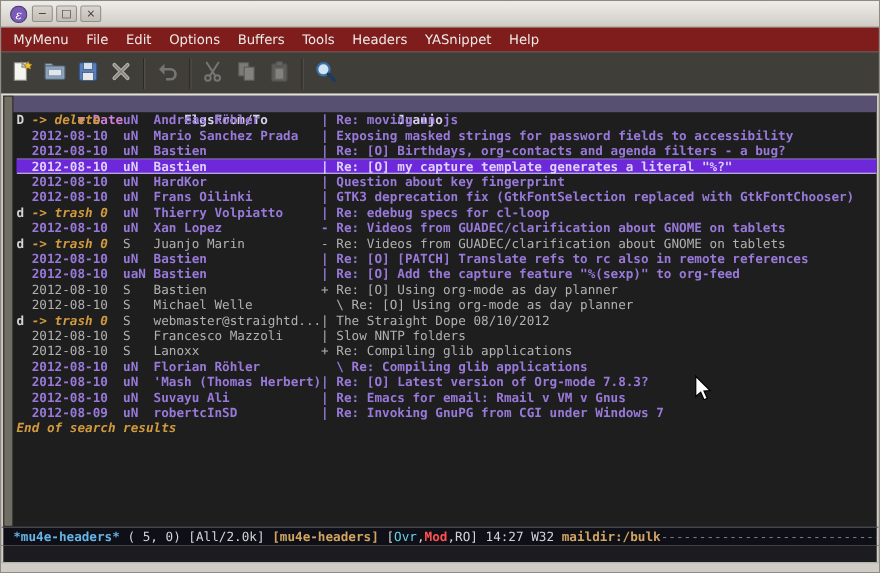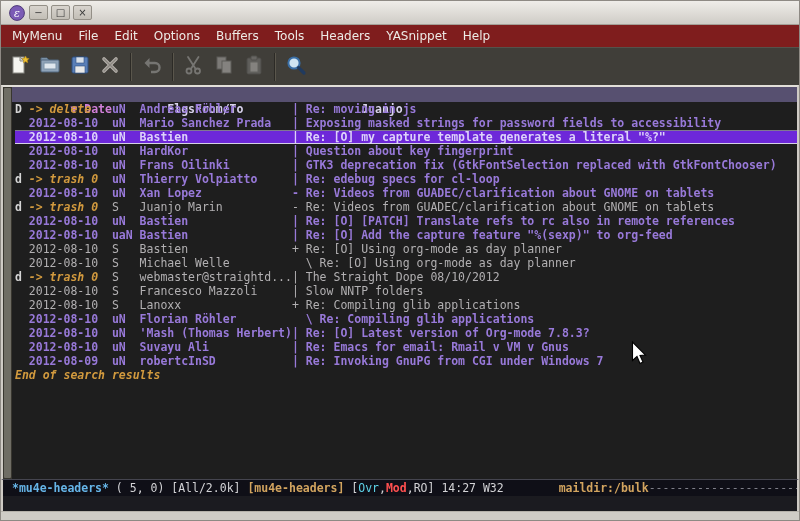--- a/index.html
+++ b/index.html
@@ -68,21 +68,21 @@
   
   .modeline { height:17px; flex:none; line-height:16px; background:#0f0f17;
               border-top:1px solid #45454f; border-left:2px solid #cfcbc5; border-right:2px solid #cfcbc5;
               font-family:"DejaVu Sans Mono", monospace; font-size:11.5px;
               white-space:pre; padding-left:9px; overflow:hidden; }
   .ml-buffer-name { color:#66b5e8; font-weight:bold; }
   .ml-plain  { color:#d3d3d6; }
   .ml-mode   { color:#d2a45f; font-weight:bold; }
   .ml-ovr    { color:#5ed3e8; }
   .ml-mod    { color:#ff5050; font-weight:bold; }
-  .ml-folder { color:#d2a45f; font-weight:bold;margin-left:48px; }
+  .ml-folder { color:#d2a45f; font-weight:bold; }
   .ml-dashes { color:#7e7e88; }
 
   .echo { height:15px; flex:none; background:#1b1b20;
           border-left:2px solid #cfcbc5; border-right:2px solid #cfcbc5; }
   .bottom-frame { flex:1; background:#cfccc6; border-top:1px solid #b5b1aa; }
 
   .mouse-cursor { position:absolute; left:630px; top:340px; pointer-events:none; z-index:50; }
 </style>
 </head>
 <body>
@@ -182,20 +182,21 @@
     <div class="scrollbar">
       <div class="scroll-thumb"></div>
     </div>
     <div class="text-area">
       <div class="header-line">
         <span class="hl-col hl-date">▼ Date</span><span class="hl-col hl-flags">Flgs</span><span class="hl-col hl-from">From/To</span><span class="hl-col">Juanjo</span>
       </div>
       <div class="rows" id="rows">
           <div class="hrow unread"><span class="c c-mark">D</span><span class="c c-date cc mark-action">-&gt; delete</span><span class="c c-flags cc">uN</span><span class="c c-from cc">Andreas Röhler</span><span class="c c-sep cc">|</span><span class="c c-subject cc">Re: moving in js</span></div>
           <div class="hrow unread"><span class="c c-mark"> </span><span class="c c-date cc">2012-08-10</span><span class="c c-flags cc">uN</span><span class="c c-from cc">Mario Sanchez Prada</span><span class="c c-sep cc">|</span><span class="c c-subject cc">Exposing masked strings for password fields to accessibility</span></div>
+          <div class="hrow unread"><span class="c c-mark"> </span><span class="c c-date cc">2012-08-10</span><span class="c c-flags cc">uN</span><span class="c c-from cc">Bastien</span><span class="c c-sep cc">|</span><span class="c c-subject cc">Re: [O] Birthdays, org-contacts and agenda filters - a bug?</span></div>
           <div class="hrow unread current"><span class="c c-mark"> </span><span class="c c-date cc">2012-08-10</span><span class="c c-flags cc">uN</span><span class="c c-from cc">Bastien</span><span class="c c-sep cc">|</span><span class="c c-subject cc">Re: [O] my capture template generates a literal "%?"</span></div>
           <div class="hrow unread"><span class="c c-mark"> </span><span class="c c-date cc">2012-08-10</span><span class="c c-flags cc">uN</span><span class="c c-from cc">HardKor</span><span class="c c-sep cc">|</span><span class="c c-subject cc">Question about key fingerprint</span></div>
           <div class="hrow unread"><span class="c c-mark"> </span><span class="c c-date cc">2012-08-10</span><span class="c c-flags cc">uN</span><span class="c c-from cc">Frans Oilinki</span><span class="c c-sep cc">|</span><span class="c c-subject cc">GTK3 deprecation fix (GtkFontSelection replaced with GtkFontChooser)</span></div>
           <div class="hrow unread"><span class="c c-mark">d</span><span class="c c-date cc mark-action">-&gt; trash 0</span><span class="c c-flags cc">uN</span><span class="c c-from cc">Thierry Volpiatto</span><span class="c c-sep cc">|</span><span class="c c-subject cc">Re: edebug specs for cl-loop</span></div>
           <div class="hrow unread"><span class="c c-mark"> </span><span class="c c-date cc">2012-08-10</span><span class="c c-flags cc">uN</span><span class="c c-from cc">Xan Lopez</span><span class="c c-sep cc">-</span><span class="c c-subject cc">Re: Videos from GUADEC/clarification about GNOME on tablets</span></div>
           <div class="hrow seen"><span class="c c-mark">d</span><span class="c c-date cc mark-action">-&gt; trash 0</span><span class="c c-flags cc">S</span><span class="c c-from cc">Juanjo Marin</span><span class="c c-sep cc">-</span><span class="c c-subject cc">Re: Videos from GUADEC/clarification about GNOME on tablets</span></div>
           <div class="hrow unread"><span class="c c-mark"> </span><span class="c c-date cc">2012-08-10</span><span class="c c-flags cc">uN</span><span class="c c-from cc">Bastien</span><span class="c c-sep cc">|</span><span class="c c-subject cc">Re: [O] [PATCH] Translate refs to rc also in remote references</span></div>
           <div class="hrow unread"><span class="c c-mark"> </span><span class="c c-date cc">2012-08-10</span><span class="c c-flags cc">uaN</span><span class="c c-from cc">Bastien</span><span class="c c-sep cc">|</span><span class="c c-subject cc">Re: [O] Add the capture feature "%(sexp)" to org-feed</span></div>
           <div class="hrow seen"><span class="c c-mark"> </span><span class="c c-date cc">2012-08-10</span><span class="c c-flags cc">S</span><span class="c c-from cc">Bastien</span><span class="c c-sep cc">+</span><span class="c c-subject cc">Re: [O] Using org-mode as day planner</span></div>
           <div class="hrow seen"><span class="c c-mark"> </span><span class="c c-date cc">2012-08-10</span><span class="c c-flags cc">S</span><span class="c c-from cc">Michael Welle</span><span class="c c-sep cc"> </span><span class="c c-subject cc">\ Re: [O] Using org-mode as day planner</span></div>

